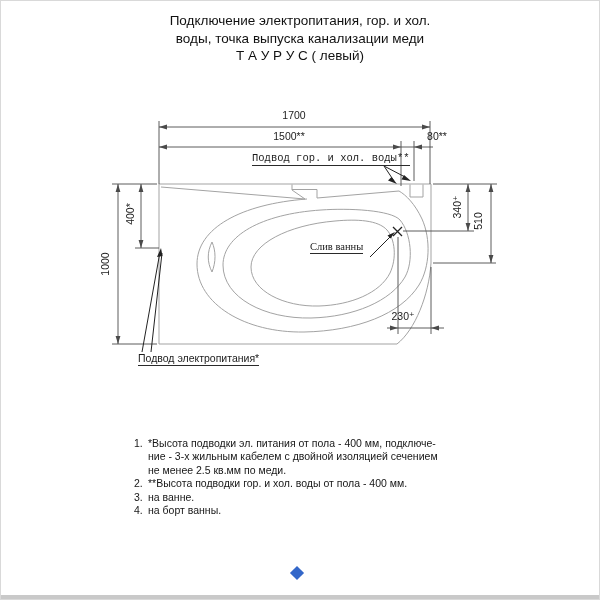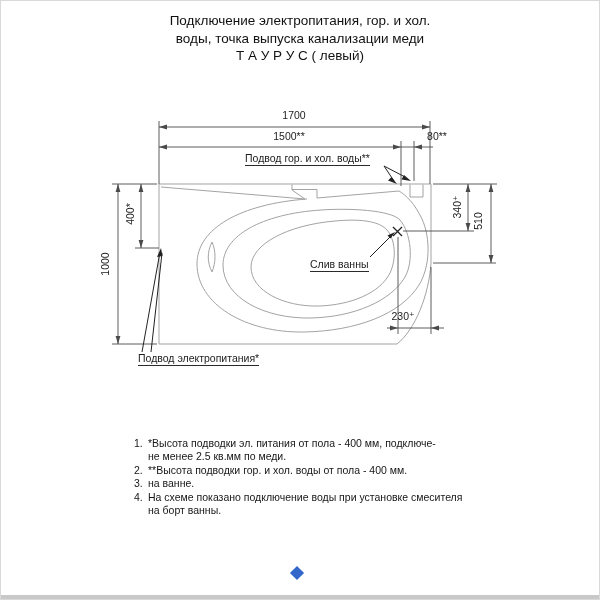--- a/index.html
+++ b/index.html
@@ -108,40 +108,40 @@
 
   <span class="dimlabel" style="left:258px;top:108px;width:70px;">1700</span>
   <span class="dimlabel" style="left:250px;top:129px;width:76px;">1500**</span>
   <span class="dimlabel" style="left:416px;top:129px;width:40px;">80**</span>
   <span class="dimlabel rot" style="left:104px;top:263px;">1000</span>
   <span class="dimlabel rot" style="left:129px;top:213px;">400*</span>
   <span class="dimlabel rot" style="left:456px;top:206px;">340⁺</span>
   <span class="dimlabel rot" style="left:477px;top:220px;">510</span>
   <span class="dimlabel" style="left:372px;top:309px;width:60px;">230⁺</span>
 
-  <span class="callout" style="left:244px;top:151px;">Подвод гор. и хол. воды**</span>
-  <span class="callout" style="left:309px;top:257px;">Слив ванны</span>
+  <span class="callout" style="left:251px;top:151px;font-family:Liberation Mono, monospace;">Подвод гор. и хол. воды**</span>
+  <span class="callout" style="left:309px;top:240px;font-family:Liberation Serif, serif;">Слив ванны</span>
   <span class="callout" style="left:137px;top:351px;text-align:center;">Подвод электропитания*</span>
 
   <div class="notes">
     <div class="note">
       <span class="num">1.</span>
       <div>*Высота подводки эл. питания от пола - 400 мм, подключе-</div>
+      <div>ние - 3-х жильным кабелем с двойной изоляцией сечением</div>
       <div>не менее 2.5 кв.мм по меди.</div>
     </div>
     <div class="note">
       <span class="num">2.</span>
       <div>**Высота подводки гор. и хол. воды от пола - 400 мм.</div>
     </div>
     <div class="note">
       <span class="num">3.</span>
       <div>на ванне.</div>
     </div>
     <div class="note">
       <span class="num">4.</span>
-      <div>На схеме показано подключение воды при установке смесителя</div>
       <div>на борт ванны.</div>
     </div>
   </div>
 
   <div class="logo-mark"></div>
   <div class="bottom-band"></div>
 </div>
 
 </body></html>

